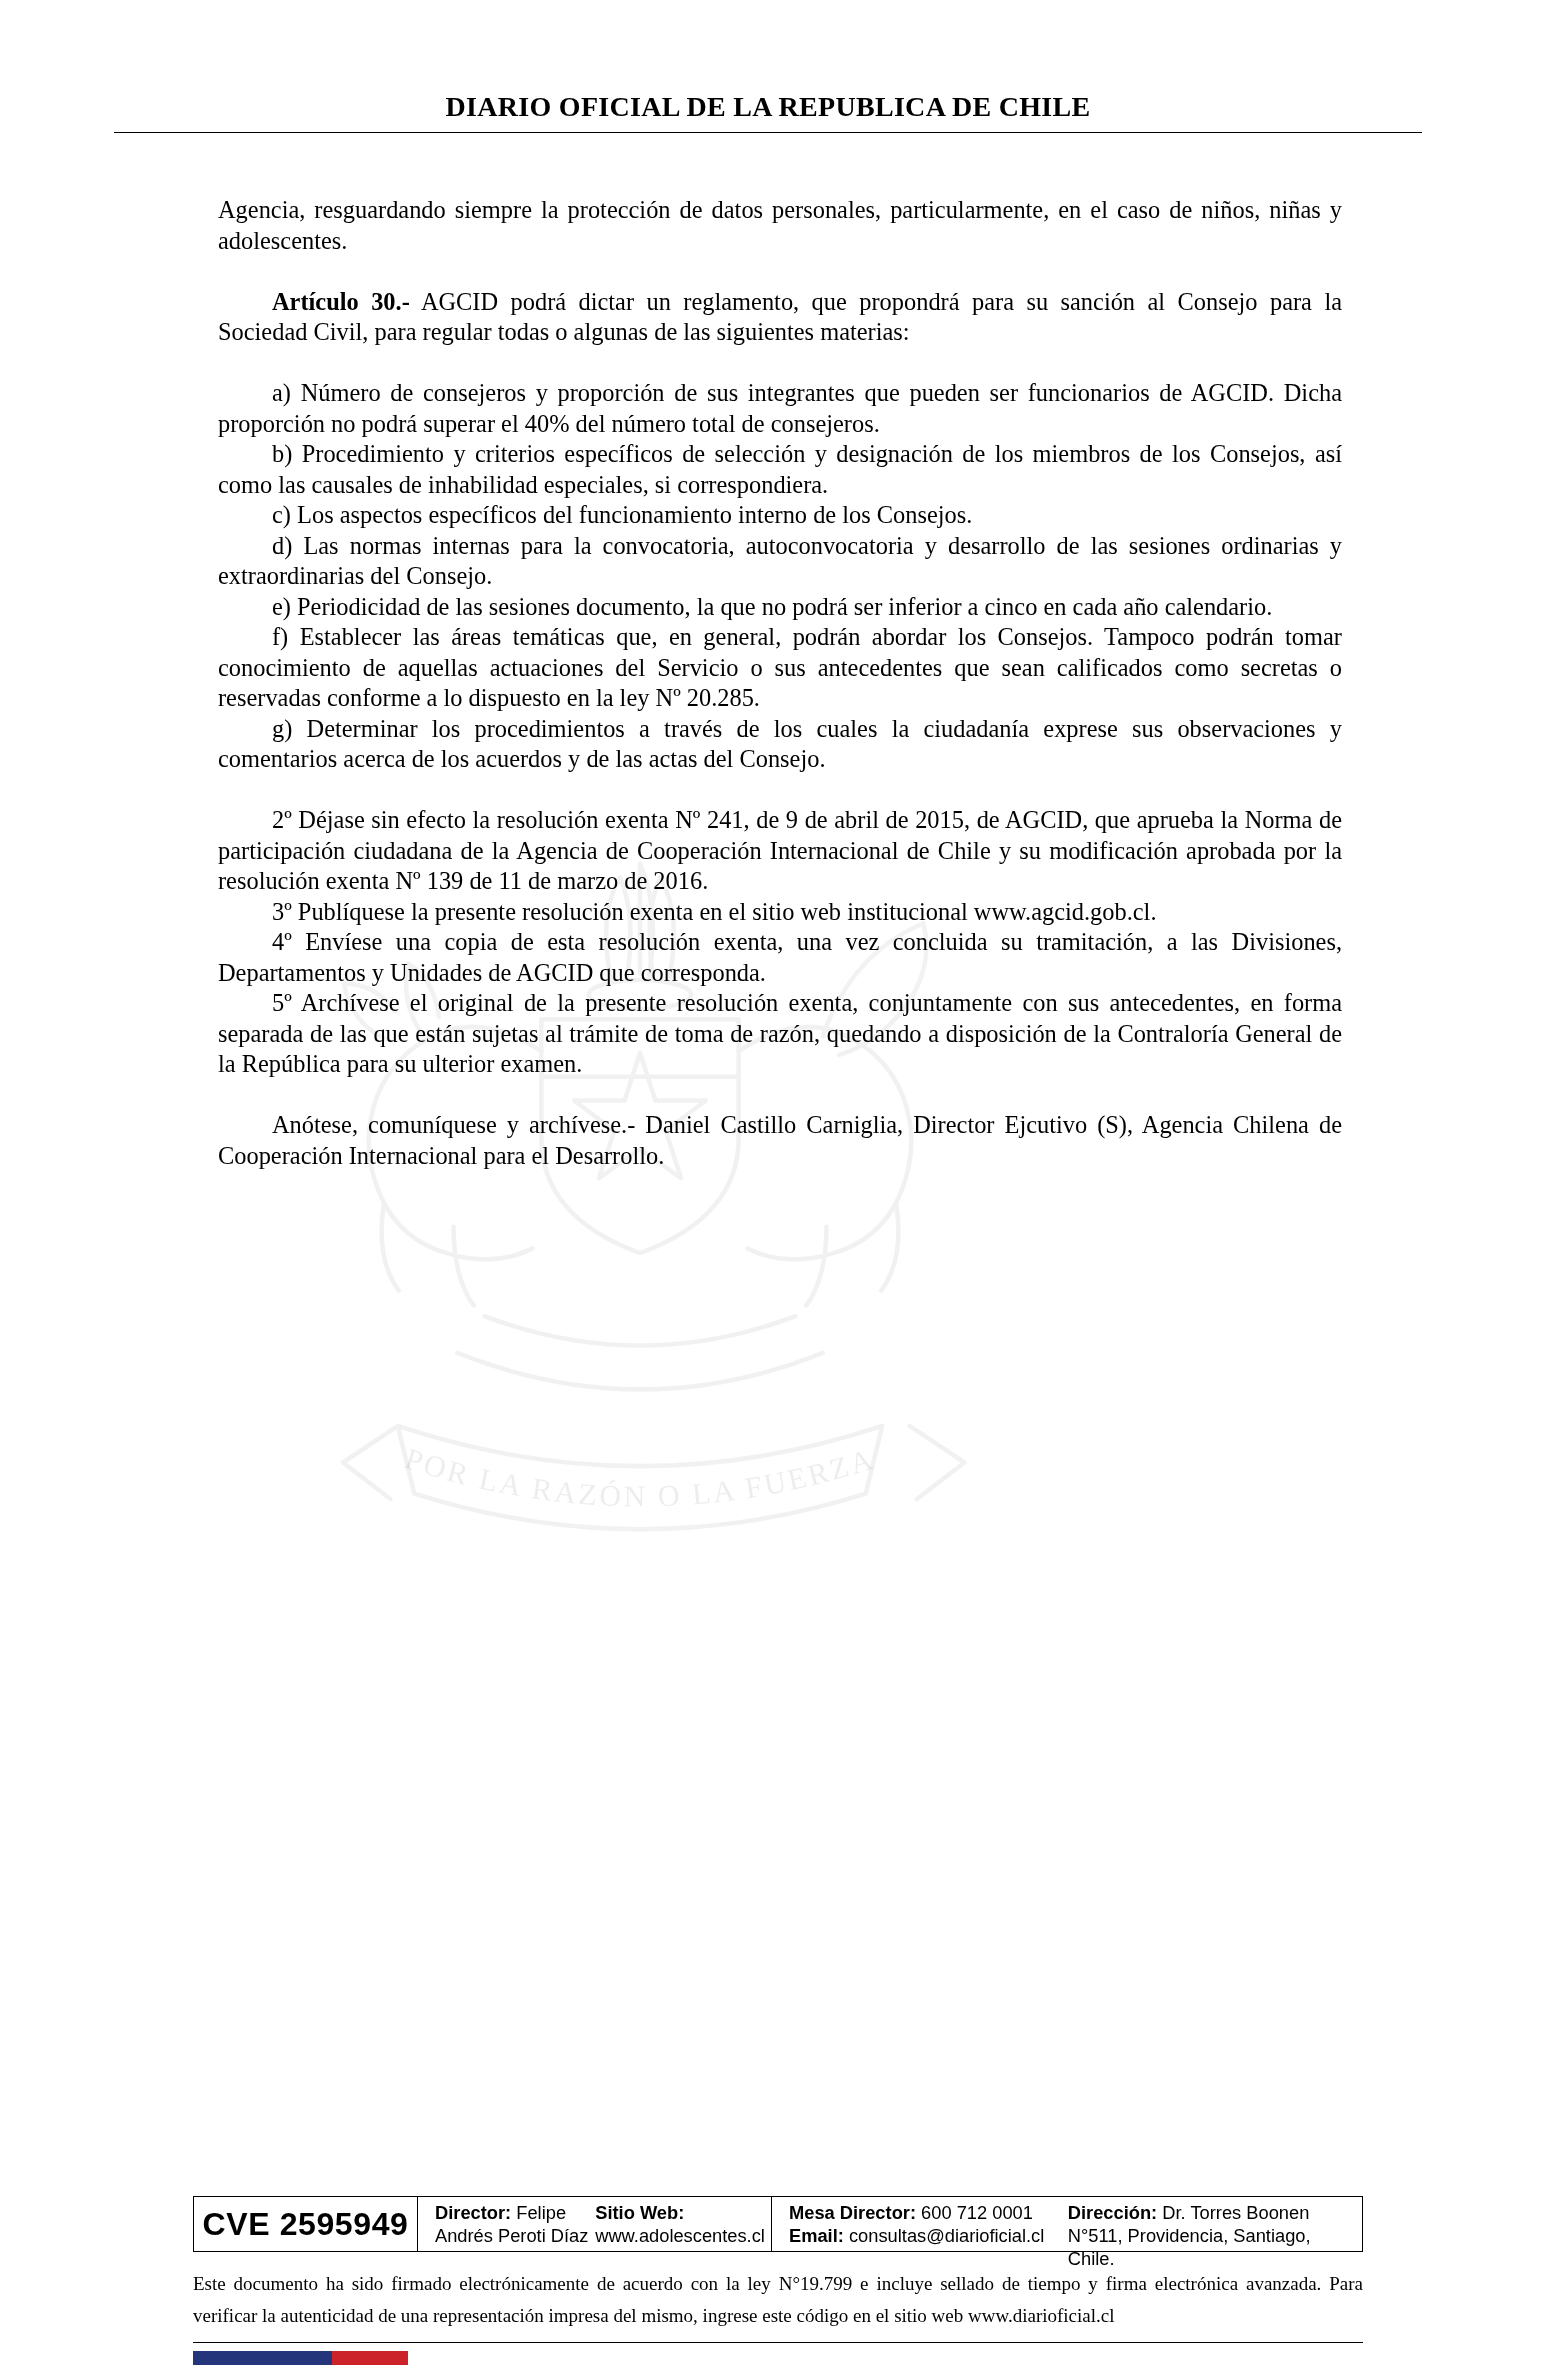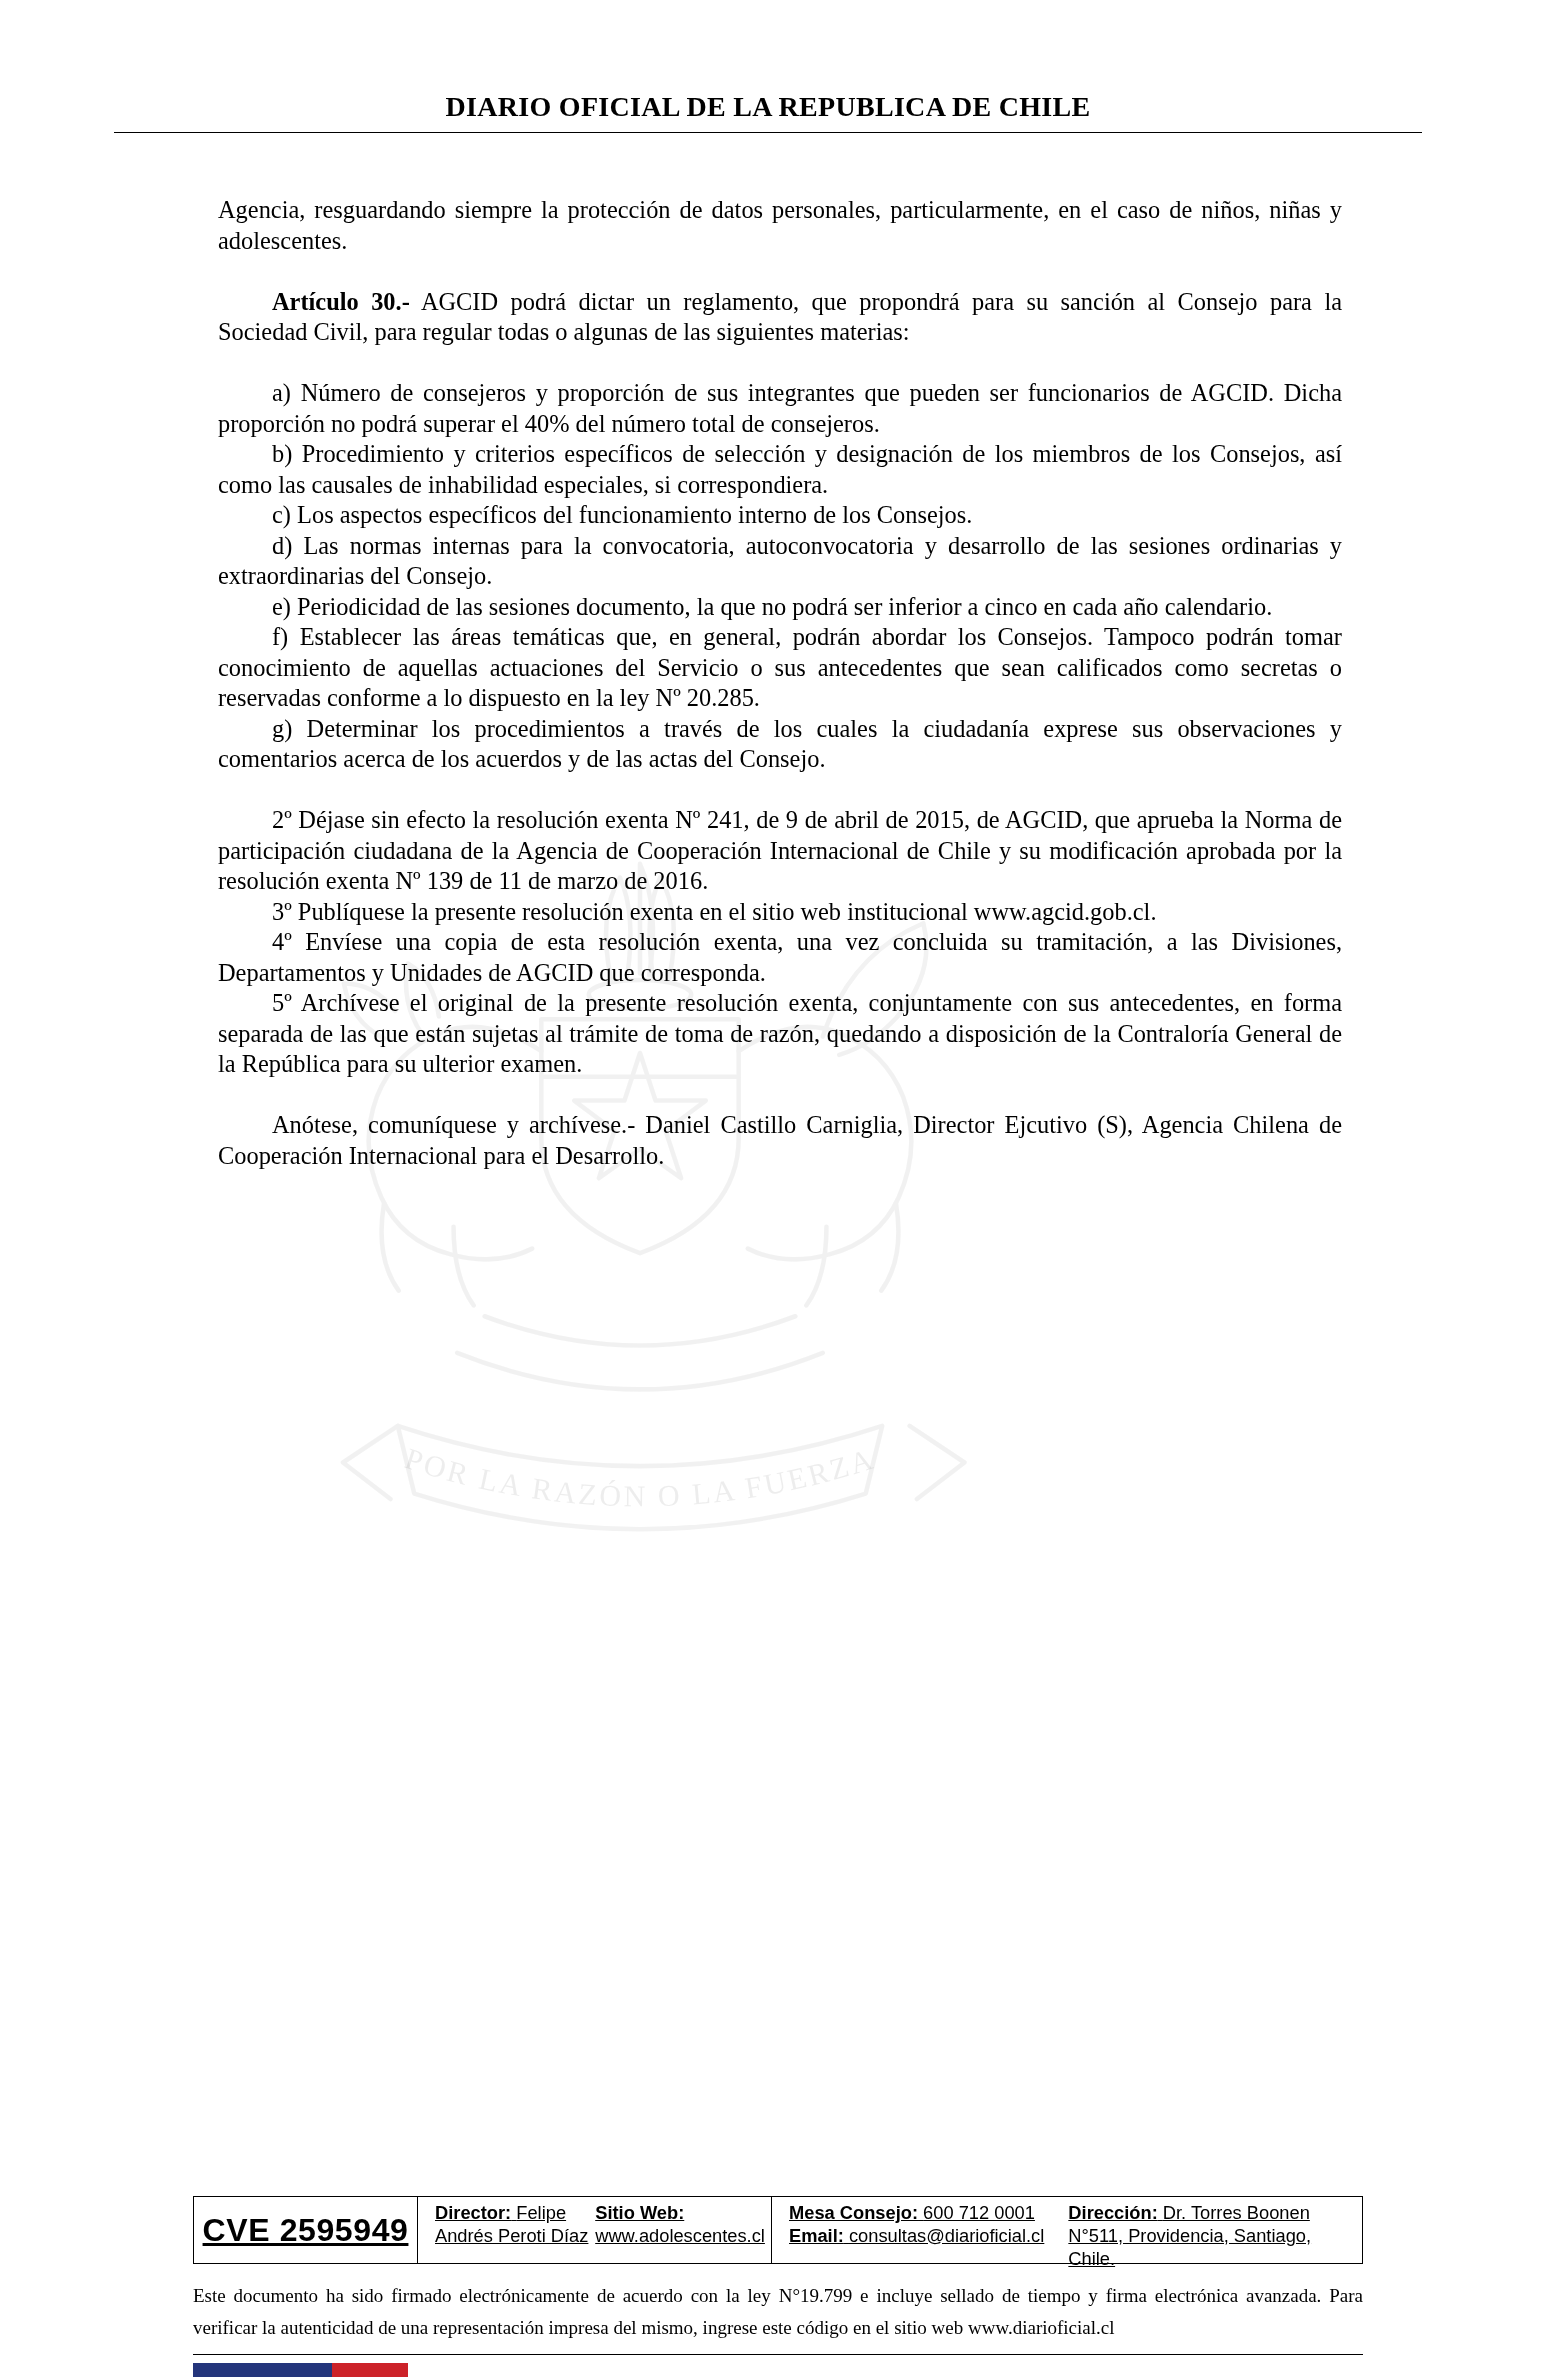--- a/index.html
+++ b/index.html
@@ -70,23 +70,22 @@
     position:absolute;
     left:193px; top:2196px;
     width:1170px;
     z-index:2;
     font-family:"Liberation Sans", sans-serif;
   }
   .cve-box {
     display:flex;
     align-items:stretch;
     border:1.8px solid #000;
-    height:68px;
+    height:56px;
     background:#fff;
-    text-decoration:underline;
   }
   .cve-cell {
     display:flex;
     align-items:center;
     justify-content:center;
     width:223px;
     font-size:32px;
     font-weight:bold;
     letter-spacing:0.6px;
   }
@@ -192,21 +191,21 @@
   </main>
 
   <footer class="footer">
     <div class="cve-box">
       <div class="cve-cell">CVE 2595949</div>
       <div class="f-cell cell-director">
         <div><b>Director:</b> <span>Felipe Andrés Peroti Díaz</span></div>
         <div><b>Sitio Web:</b> <span>www.adolescentes.cl</span></div>
       </div>
       <div class="f-cell cell-contact">
-        <div><b>Mesa Consejo:</b> <span>600 712 0001</span><span class="pair-space"></span><b>Email:</b> <span>consultas@diarioficial.cl</span></div>
+        <div><b>Mesa Director:</b> <span>600 712 0001</span><span class="pair-space"></span><b>Email:</b> <span>consultas@diarioficial.cl</span></div>
         <div><b>Dirección:</b> <span>Dr. Torres Boonen N°511, Providencia, Santiago, Chile.</span></div>
       </div>
     </div>
 
     <p class="disclaimer">Este documento ha sido firmado electrónicamente de acuerdo con la ley N°19.799 e incluye sellado de tiempo y firma electrónica avanzada. Para verificar la autenticidad de una representación impresa del mismo, ingrese este código en el sitio web www.diarioficial.cl</p>
 
     <hr class="bottom-rule">
 
     <div class="flag-strip">
       <div class="flag-blue"></div>

